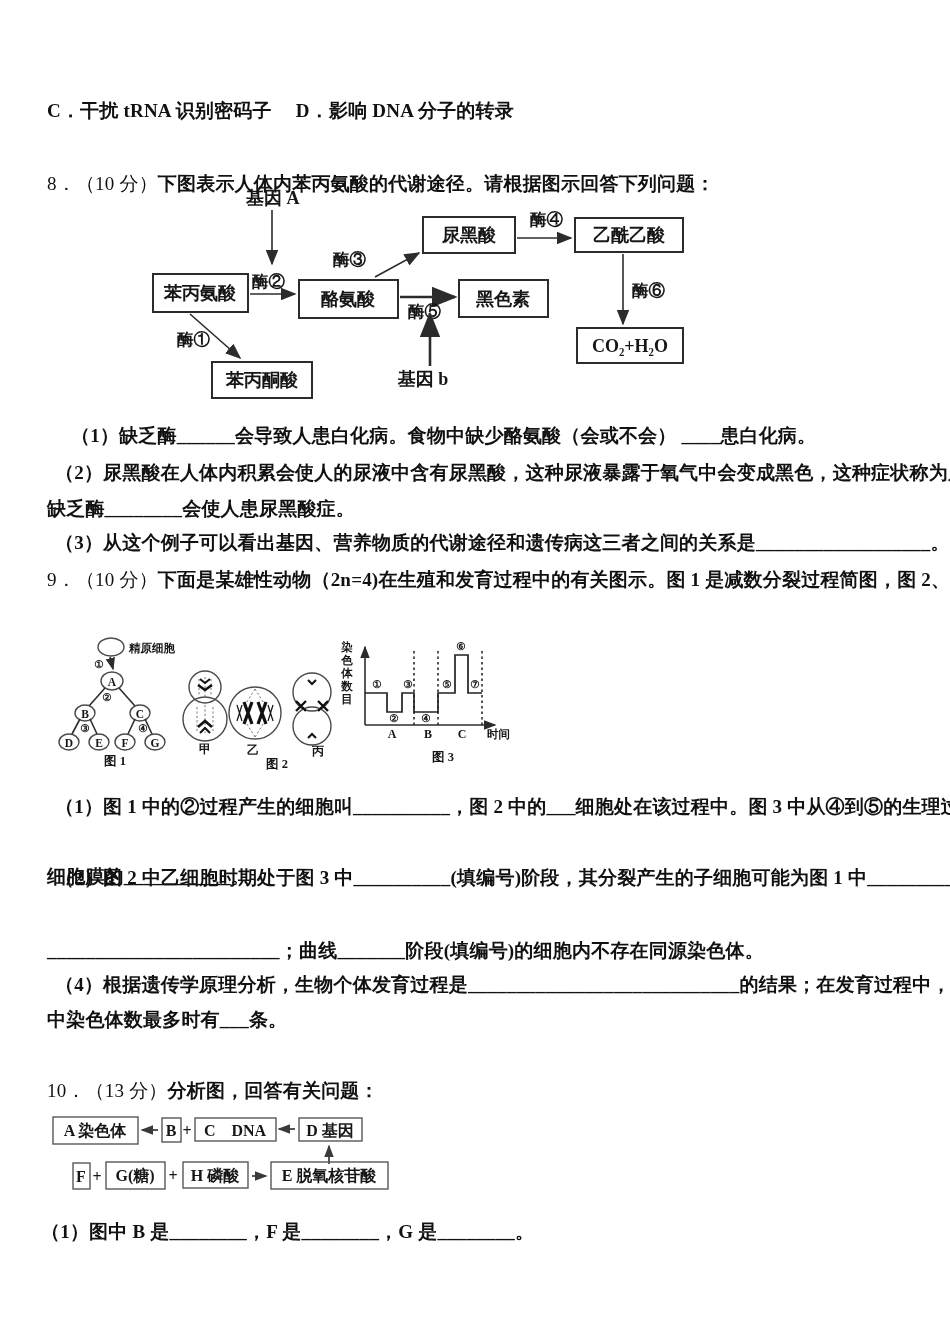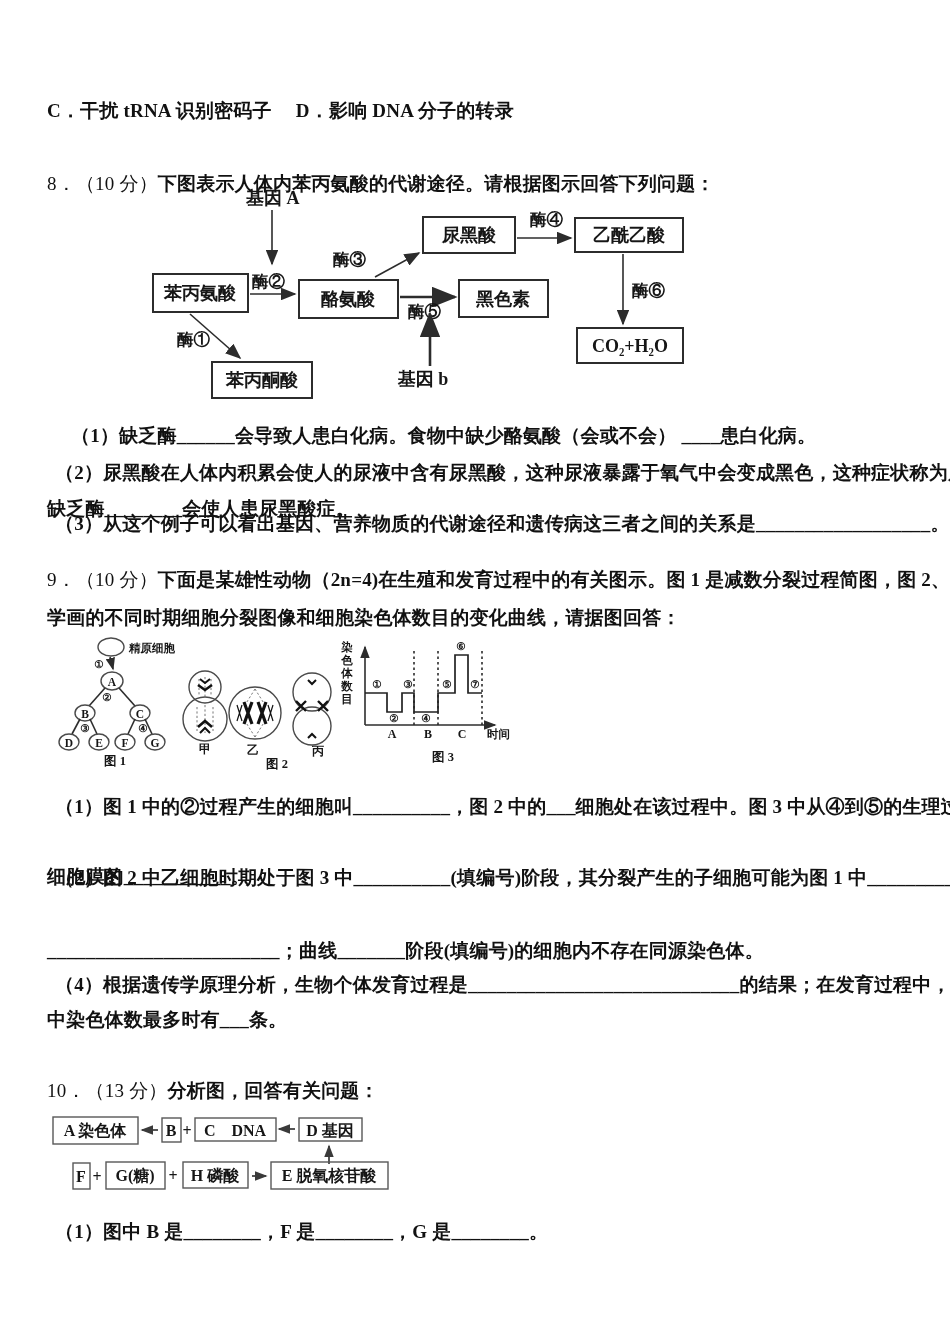--- a/index.html
+++ b/index.html
@@ -38,34 +38,33 @@
 
 <div class="page">
 
   <div class="line" style="left:47px; top:99px;">C．干扰 tRNA 识别密码子　 D．影响 DNA 分子的转录</div>
 
   <div class="line" style="left:47px; top:134px;margin-top:38px;"><span class="prefix">8．（10 分）</span><span>下图表示人体内苯丙氨酸的代谢途径。请根据图示回答下列问题：</span></div>
 
   <div class="line" style="left:55px; top:424px;margin-left:16px;">（1）缺乏酶______会导致人患白化病。食物中缺少酪氨酸（会或不会） ____患白化病。</div>
   <div class="line" style="left:55px; top:461px;">（2）尿黑酸在人体内积累会使人的尿液中含有尿黑酸，这种尿液暴露于氧气中会变成黑色，这种症状称为尿黑酸症。</div>
   <div class="line" style="left:47px; top:497px;">缺乏酶________会使人患尿黑酸症。</div>
-  <div class="line" style="left:55px; top:512px;">（3）从这个例子可以看出基因、营养物质的代谢途径和遗传病这三者之间的关系是__________________。</div>
+  <div class="line" style="left:55px; top:531px;">（3）从这个例子可以看出基因、营养物质的代谢途径和遗传病这三者之间的关系是__________________。</div>
 
   <div class="line" style="left:47px; top:568px;"><span class="prefix">9．（10 分）</span><span>下面是某雄性动物（2n=4)在生殖和发育过程中的有关图示。图 1 是减数分裂过程简图，图 2、图 3 是一同</span></div>
-  <div class="line" style="left:47px; top:606px;">学画的不同时期细胞分裂图像和细胞染色体数目的变化曲线，请据图回答：</div>
 
   <div class="line" style="left:55px; top:795px;">（1）图 1 中的②过程产生的细胞叫__________，图 2 中的___细胞处在该过程中。图 3 中从④到⑤的生理过程利用了</div>
   <div class="line" style="left:47px; top:865px;">细胞膜的___________。</div>
   <div class="line" style="left:55px; top:866px;">（2）图 2 中乙细胞时期处于图 3 中__________(填编号)阶段，其分裂产生的子细胞可能为图 1 中____________。</div>
   <div class="line" style="left:47px; top:939px;">________________________；曲线_______阶段(填编号)的细胞内不存在同源染色体。</div>
   <div class="line" style="left:55px; top:973px;">（4）根据遗传学原理分析，生物个体发育过程是____________________________的结果；在发育过程中，该动物细胞</div>
   <div class="line" style="left:47px; top:1008px;">中染色体数最多时有___条。</div>
 
   <div class="line" style="left:47px; top:1079px;"><span class="prefix">10．（13 分）</span><span>分析图，回答有关问题：</span></div>
-  <div class="line" style="left:55px; top:1220px;">（1）图中 B 是________，F 是________，G 是________。</div>
+  <div class="line" style="left:41px; top:1220px;">（1）图中 B 是________，F 是________，G 是________。</div>
 
   <svg style="left:140px; top:180px;" width="570" height="228" viewBox="0 0 570 228">
     <defs>
       <marker id="ah8" markerWidth="10" markerHeight="8" refX="9" refY="4" orient="auto">
         <path d="M0,0 L10,4 L0,8 Z" fill="#2c2c2c"></path>
       </marker>
     </defs>
 
     <g>
       <text x="106" y="24" class="boxtext" style="text-anchor:start;">基因 A</text>

